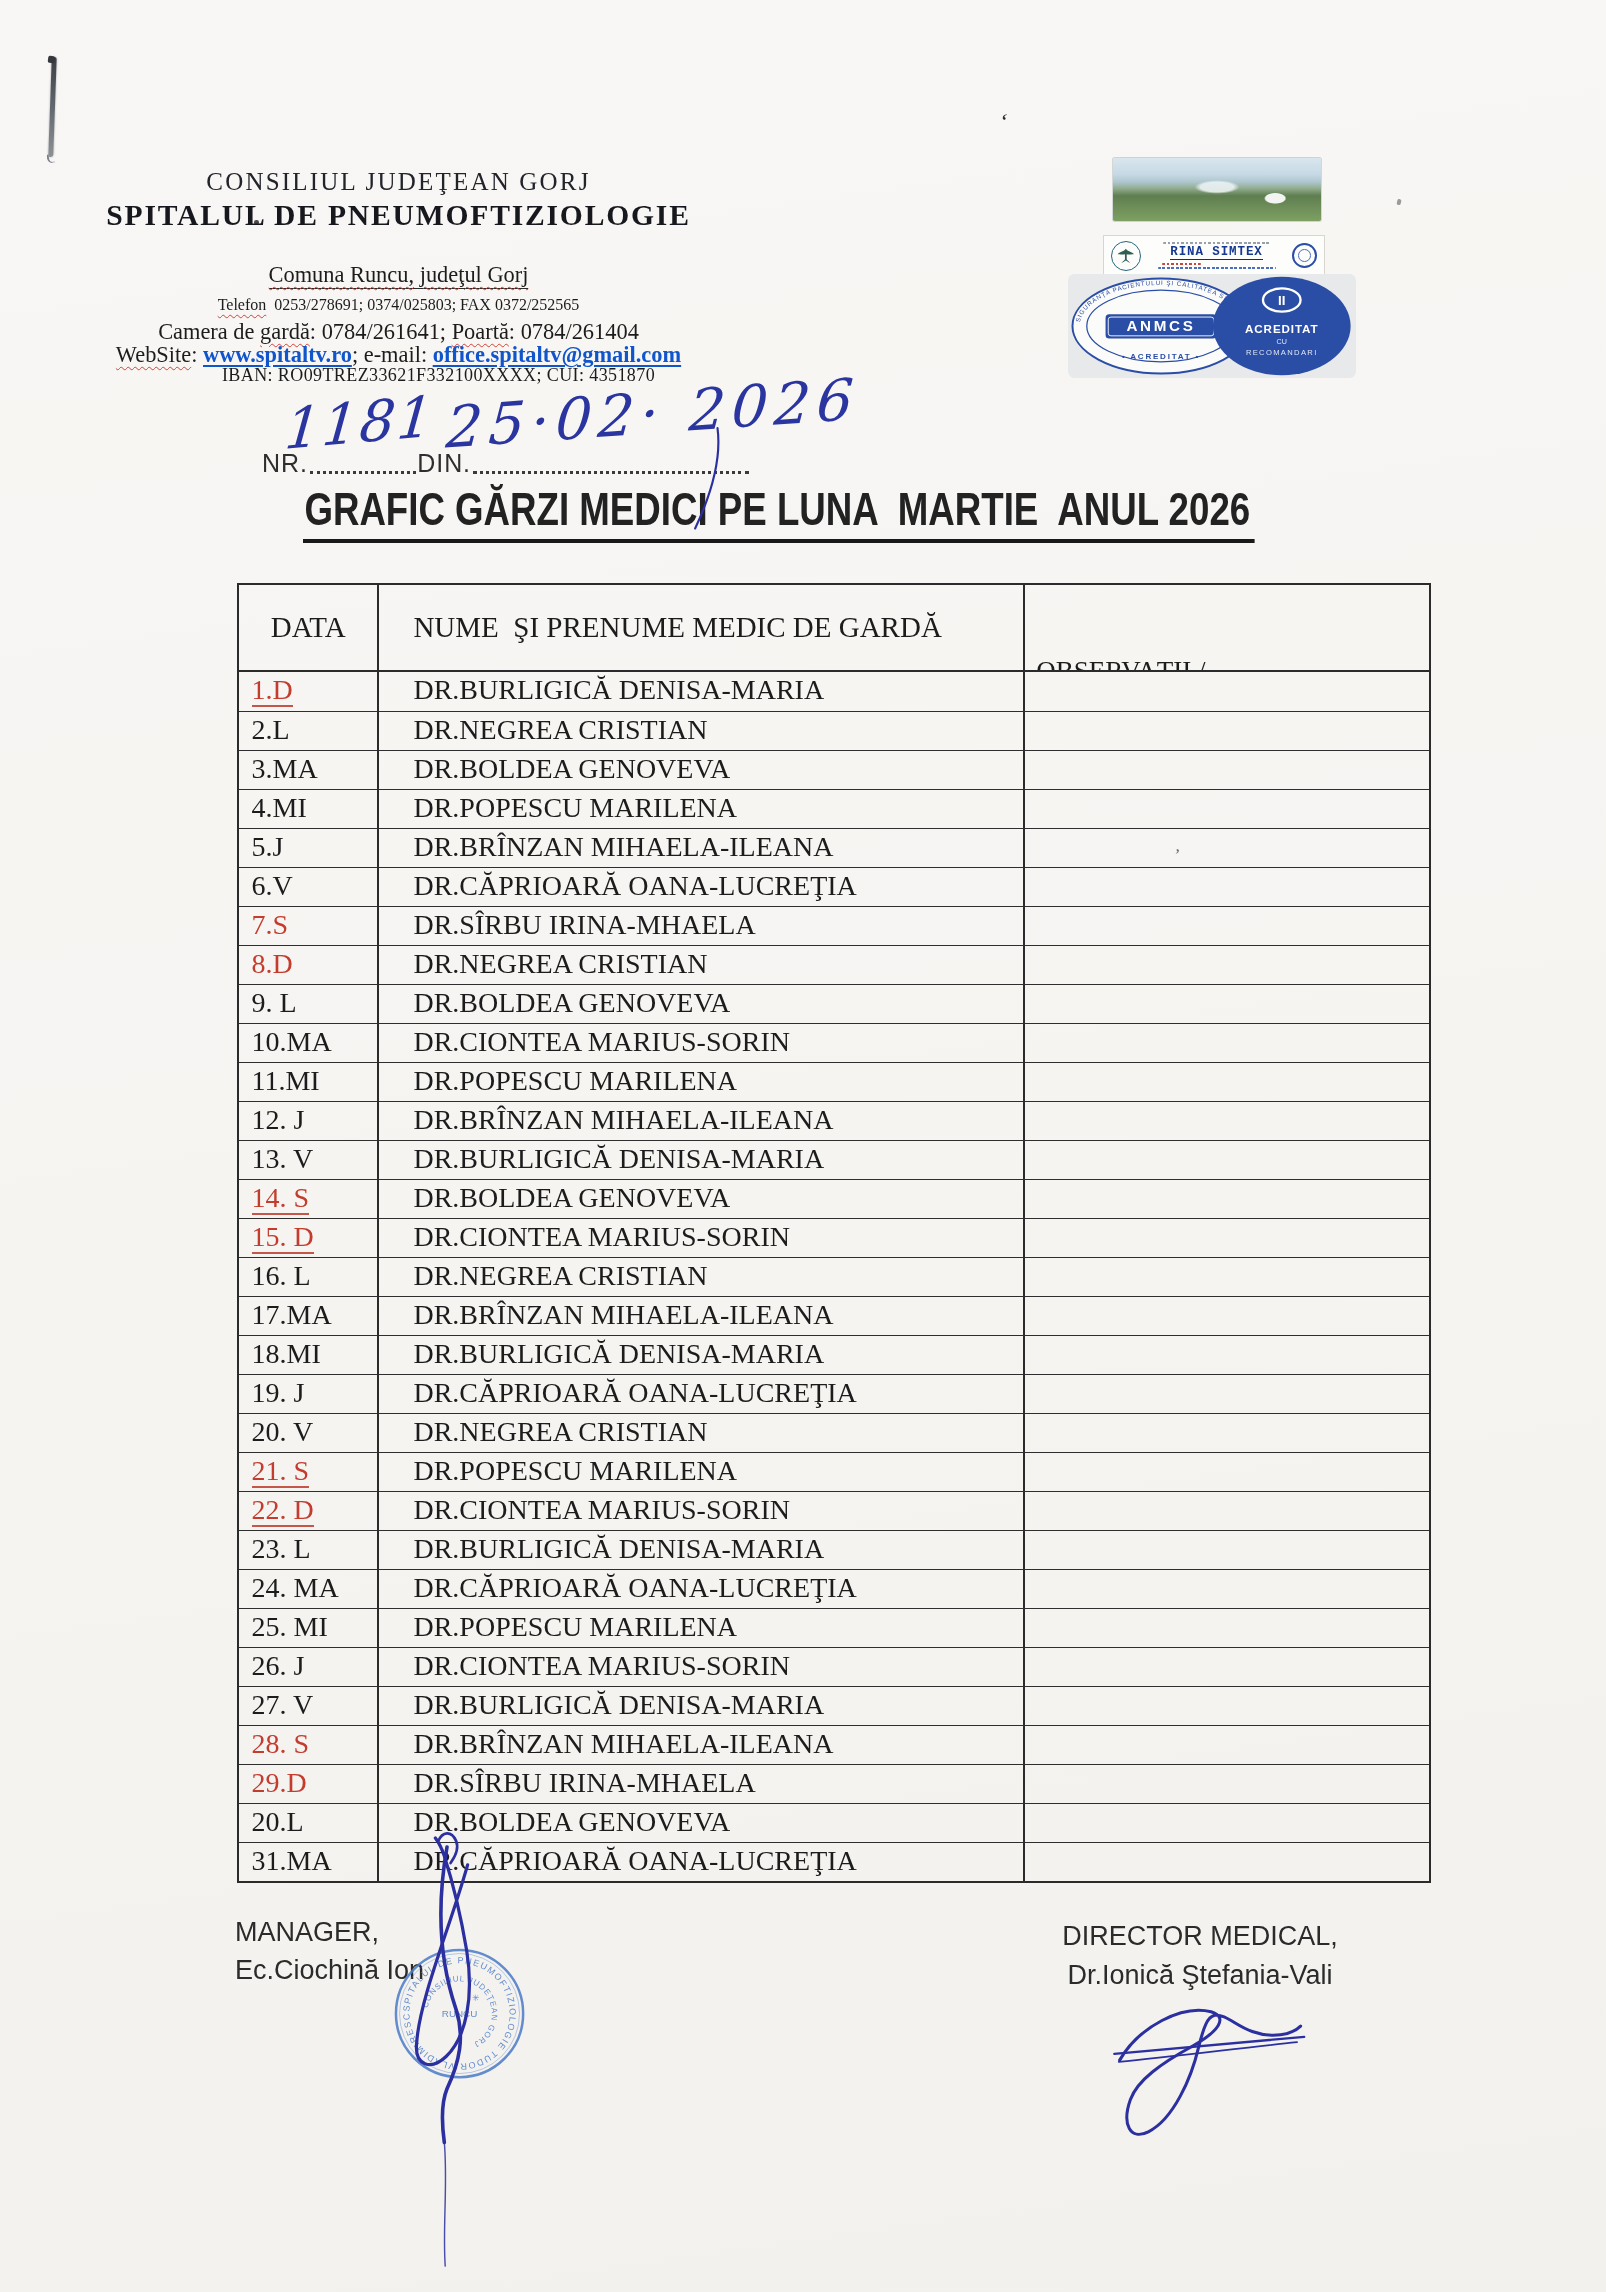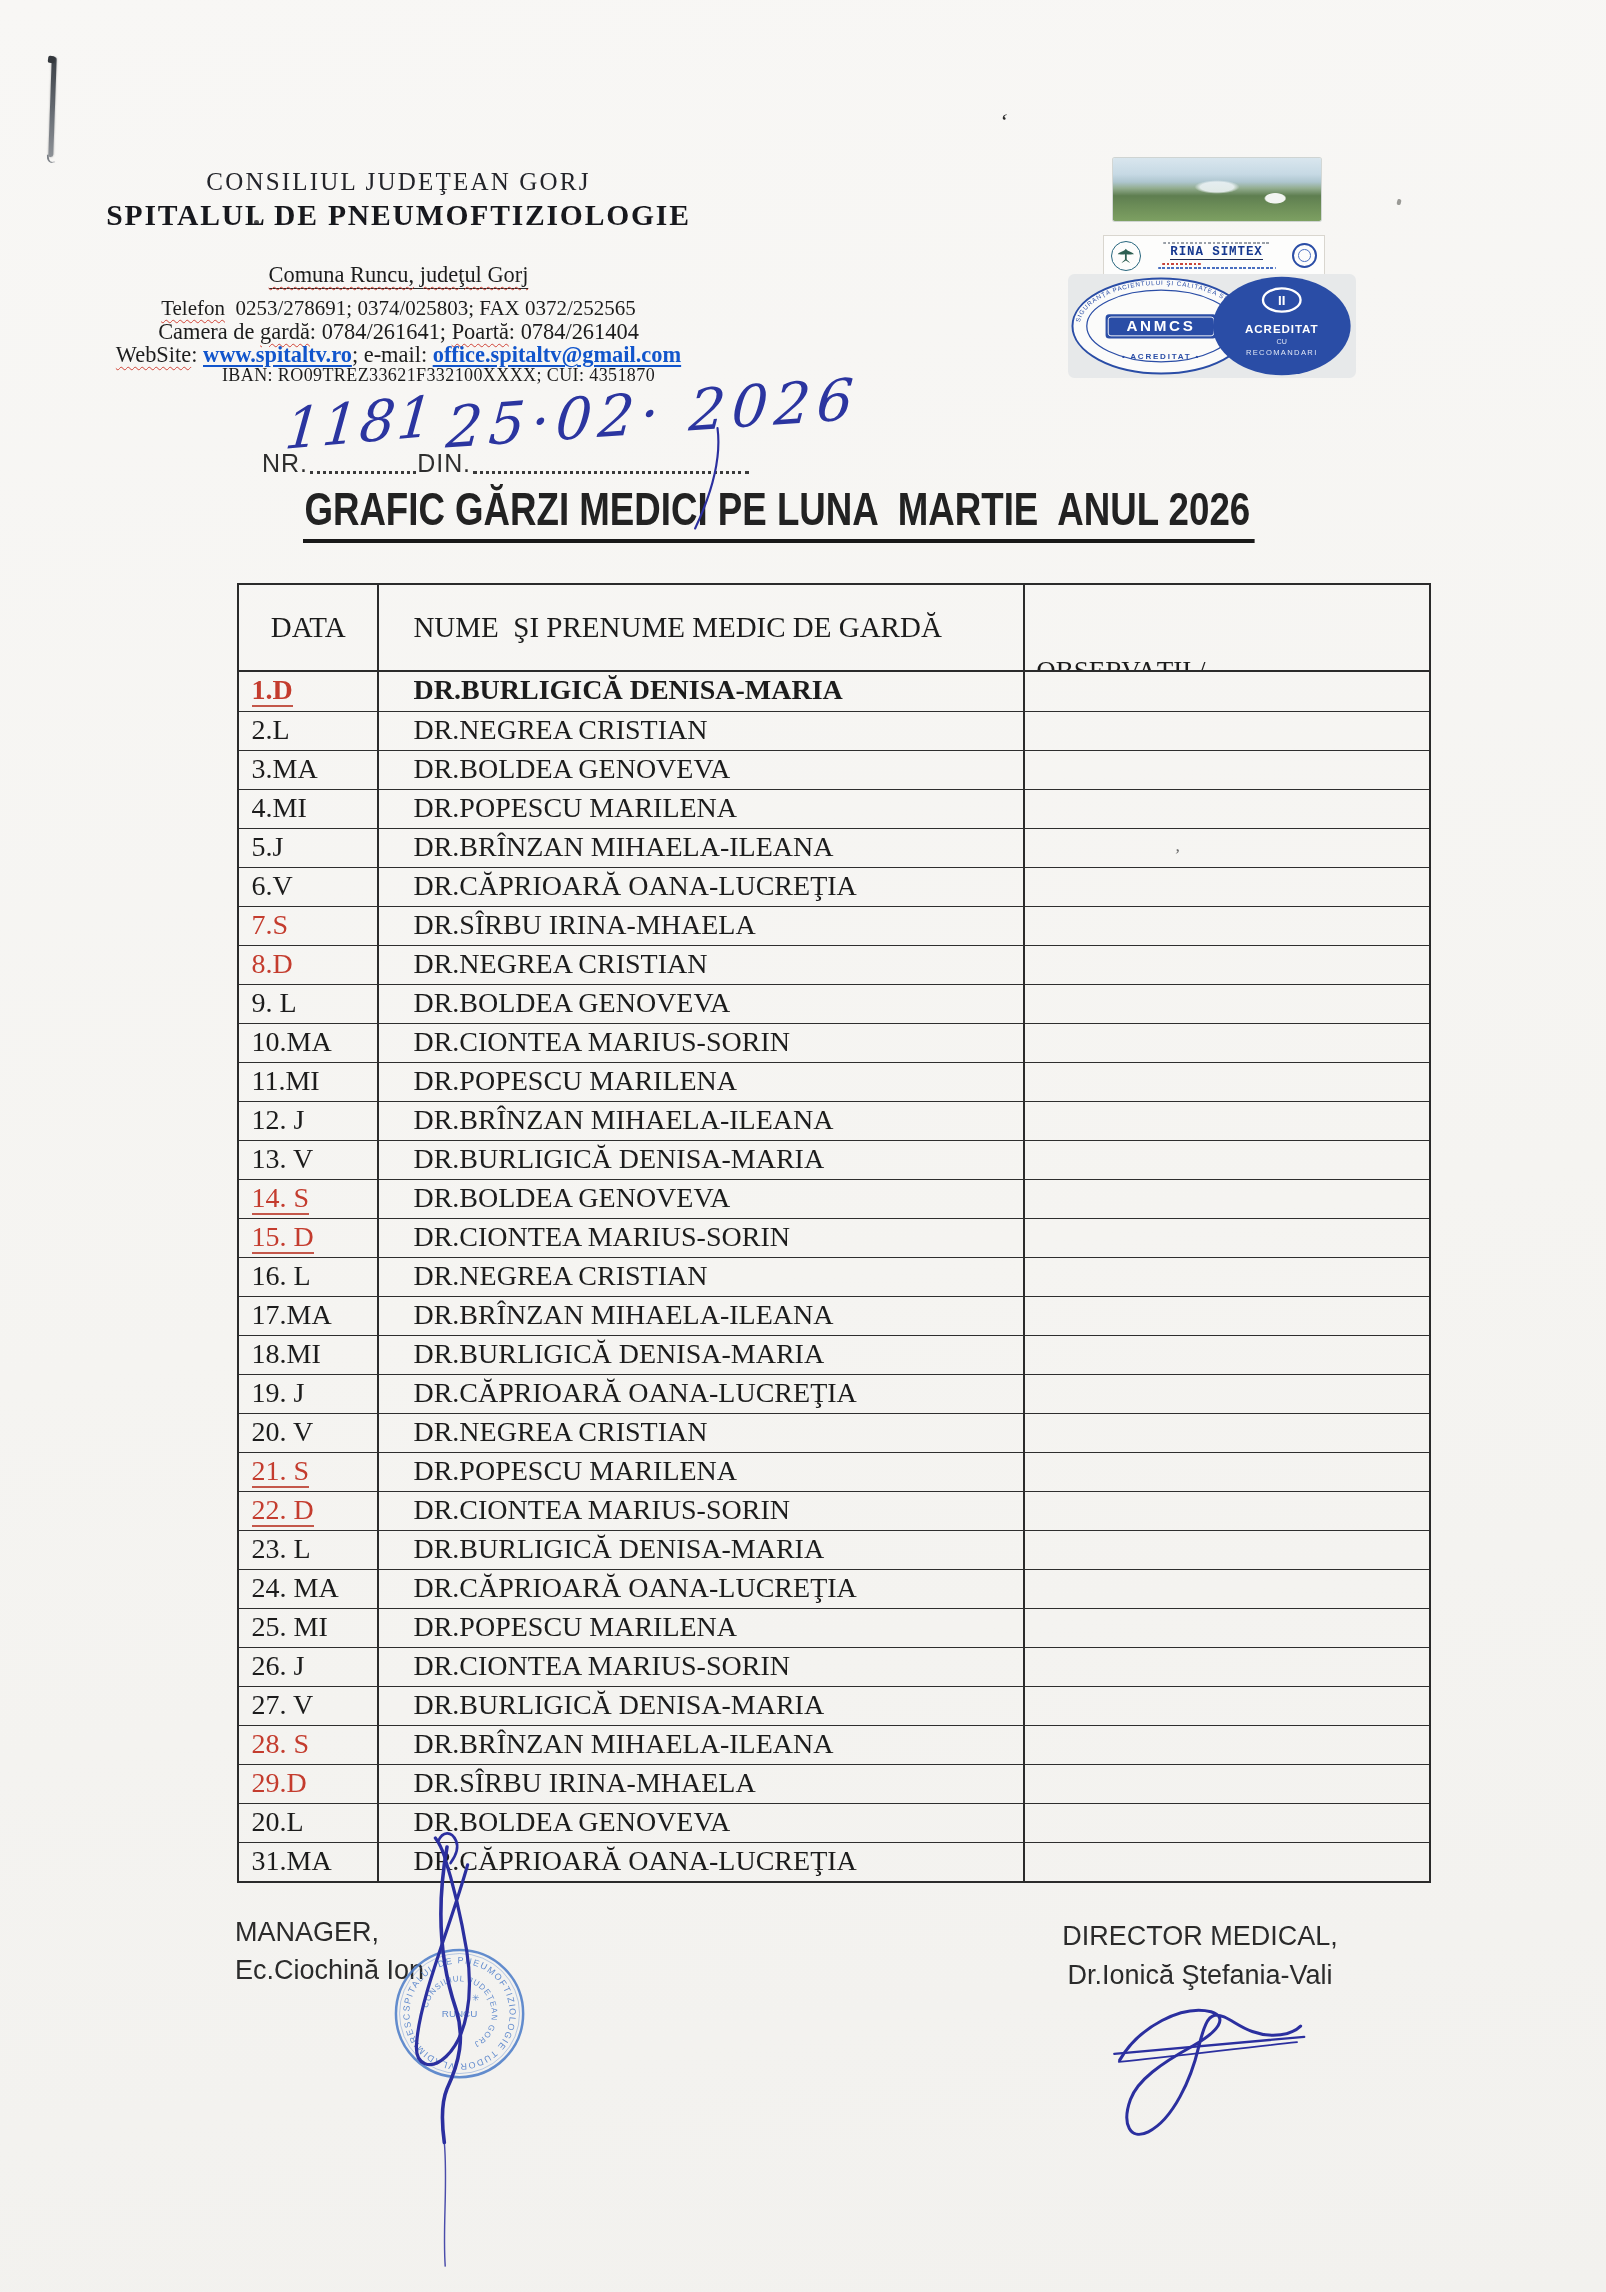--- a/index.html
+++ b/index.html
@@ -18,21 +18,21 @@
   .mark1 { left:1000px; top:109px; font-size:23px; color:#2a2a2a; transform:rotate(8deg); font-family:"Liberation Serif",serif; }
   .mark2 { left:254px; top:220px; width:4.5px; height:4.5px; background:#4a4a4a; border-radius:50%; }
   .mark3 { left:1397px; top:199px; width:3.6px; height:6.3px; background:#9a9a96; border-radius:1.8px; transform:rotate(14deg); }
   .mark4 { left:1174px; top:845px; font-size:18px; color:#6b6b6b; transform:rotate(6deg); }
   .lh-line { position:absolute; left:0; width:797px; text-align:center; white-space:pre; }
   .lh-council { top:168px; font-size:25px; letter-spacing:2.2px; color:#23242a; }
   .lh-hosp1 { top:199px; font-size:29.6px; font-weight:bold; letter-spacing:1.8px; color:#17181d; }
   .lh-hosp2 { top:229px; font-size:29.6px; font-weight:bold; letter-spacing:1.8px; color:#17181d; }
   .lh-comuna { top:262px; font-size:22.4px; }
   .lh-comuna .bu { border-bottom:1.8px solid #2a2a2a; padding-bottom:0.9px; }
-  .lh-tel { top:296px; font-size:21px; }
+  .lh-tel { top:296px; font-size:16px; }
   .lh-camera { top:319px; font-size:22.4px; }
   .lh-web { top:342px; font-size:22.4px; }
   .lh-iban { top:365px; font-size:18px; letter-spacing:0.4px;padding-left:40px; }
   .wavy { text-decoration:underline wavy #d04337 1.3px; text-underline-offset:3.6px; }
   .lnk { color:#1155cc; font-weight:bold; text-decoration:underline; text-underline-offset:2.7px; }
 
   
   .photo { left:1113px; top:158px; width:208px; height:63px; border-radius:1.8px;
     background:
       radial-gradient(ellipse 16px 8px at 78% 64%, rgba(250,250,250,.95) 60%, rgba(250,250,250,0) 70%),
@@ -66,21 +66,21 @@
 
   
   .doc-title { left:303px; top:484px; font-family:"Liberation Sans",sans-serif; font-weight:bold; font-size:47px;
     color:#222; white-space:pre; transform:scaleX(.78); transform-origin:left top; letter-spacing:0;
     border-bottom:4.5px solid #191919; padding:0 5.4px 5.4px 1.8px; line-height:1.05; }
 
   
   .duty-table { left:237px; top:583px; width:1194px; border:2.7px solid #2b2b2b; box-sizing:border-box; background:transparent; }
   .thead { display:flex; height:87px; border-bottom:2.2px solid #2b2b2b; box-sizing:border-box; }
   .trow { display:flex; height:39px; border-top:1.8px solid #2e2e2e; box-sizing:border-box; }
-  .trow:first-child { border-top:none;font-weight:bold; }
+  .trow:first-child { border-top:none; }
   .c { box-sizing:border-box; overflow:hidden; white-space:pre; }
   .c1 { width:141px; border-right:2.2px solid #2b2b2b; padding-left:12.5px; }
   .c2 { width:648px; border-right:2.2px solid #2b2b2b; padding-left:34px; }
   .c3 { width:406px; }
   .th1 { display:flex; align-items:center; justify-content:center; font-size:29px; padding-left:0; }
   .th2 { display:flex; align-items:center; font-size:29px; }
   .th3 { font-size:27px; line-height:31px; padding:9px 0 0 11.6px; }
   .trow .c1 { font-size:28px; line-height:36px; }
   .trow .c2 { font-size:28px; line-height:36px; }
   .red { color:#c43c2e; }

